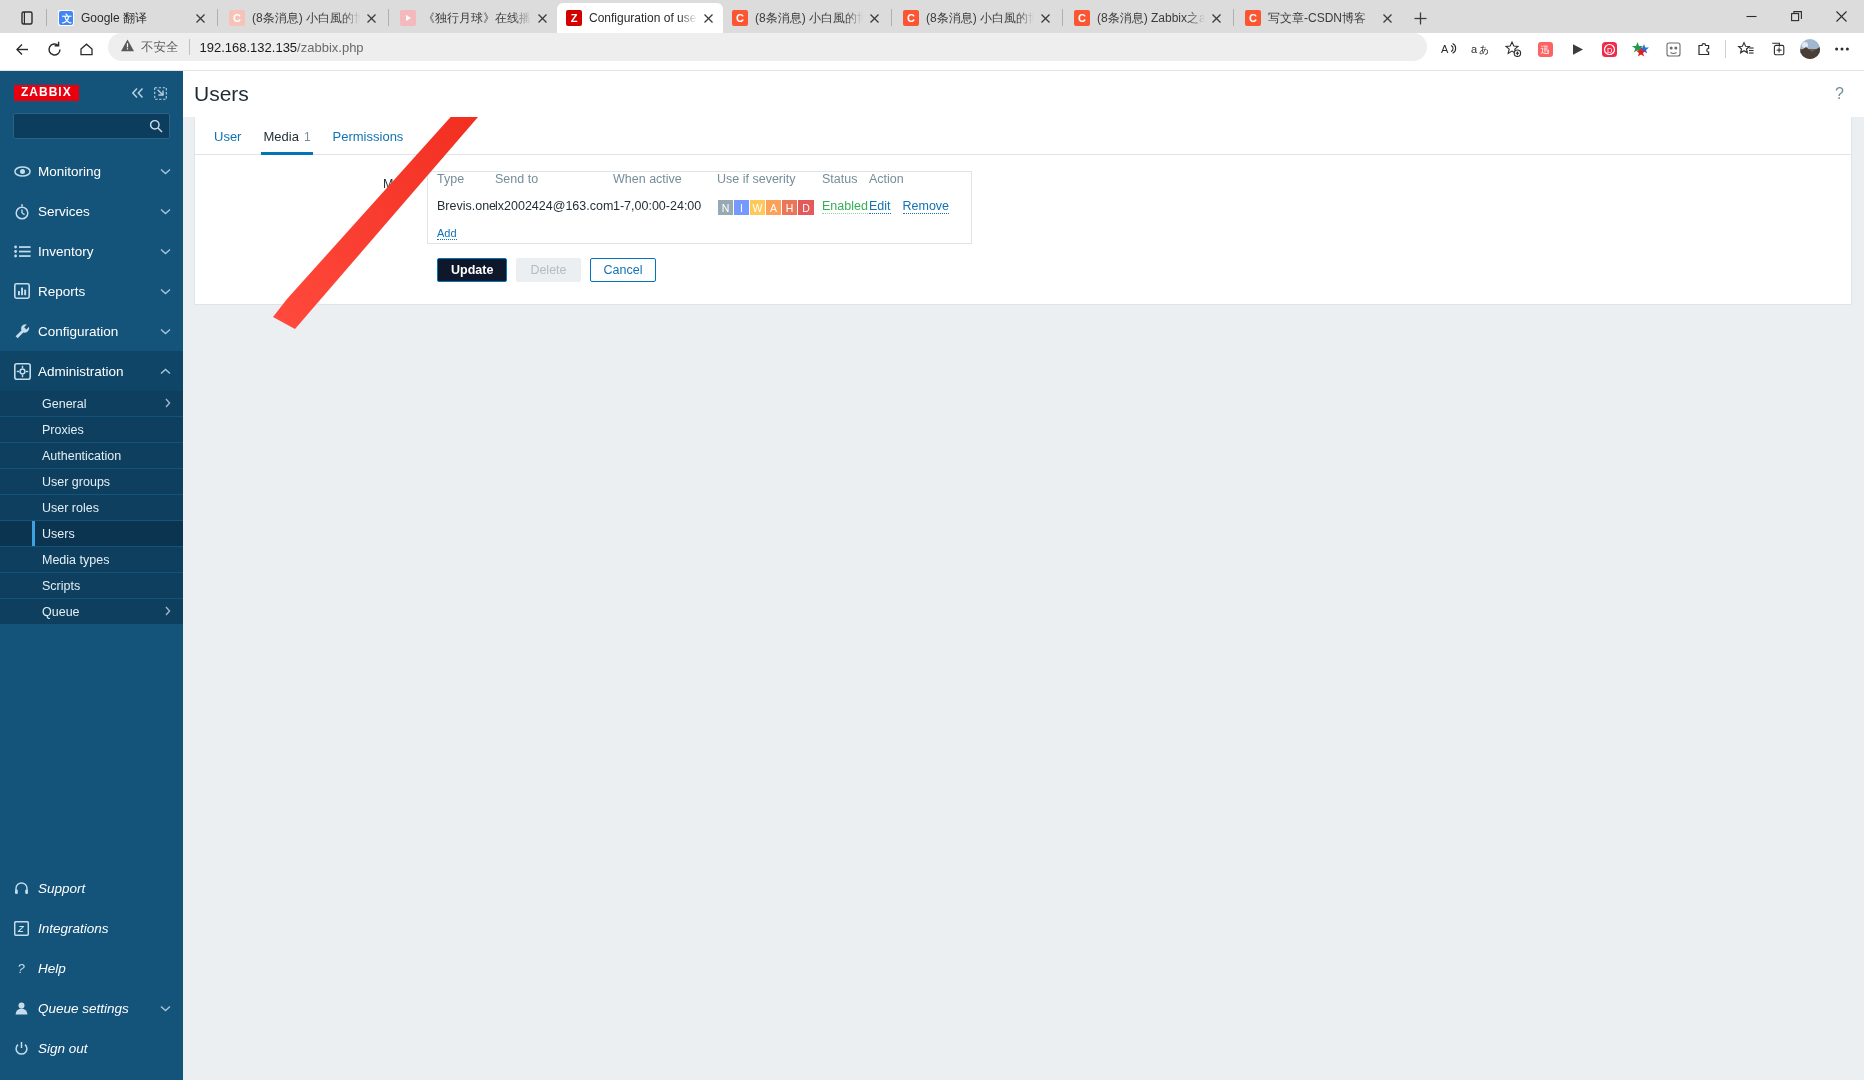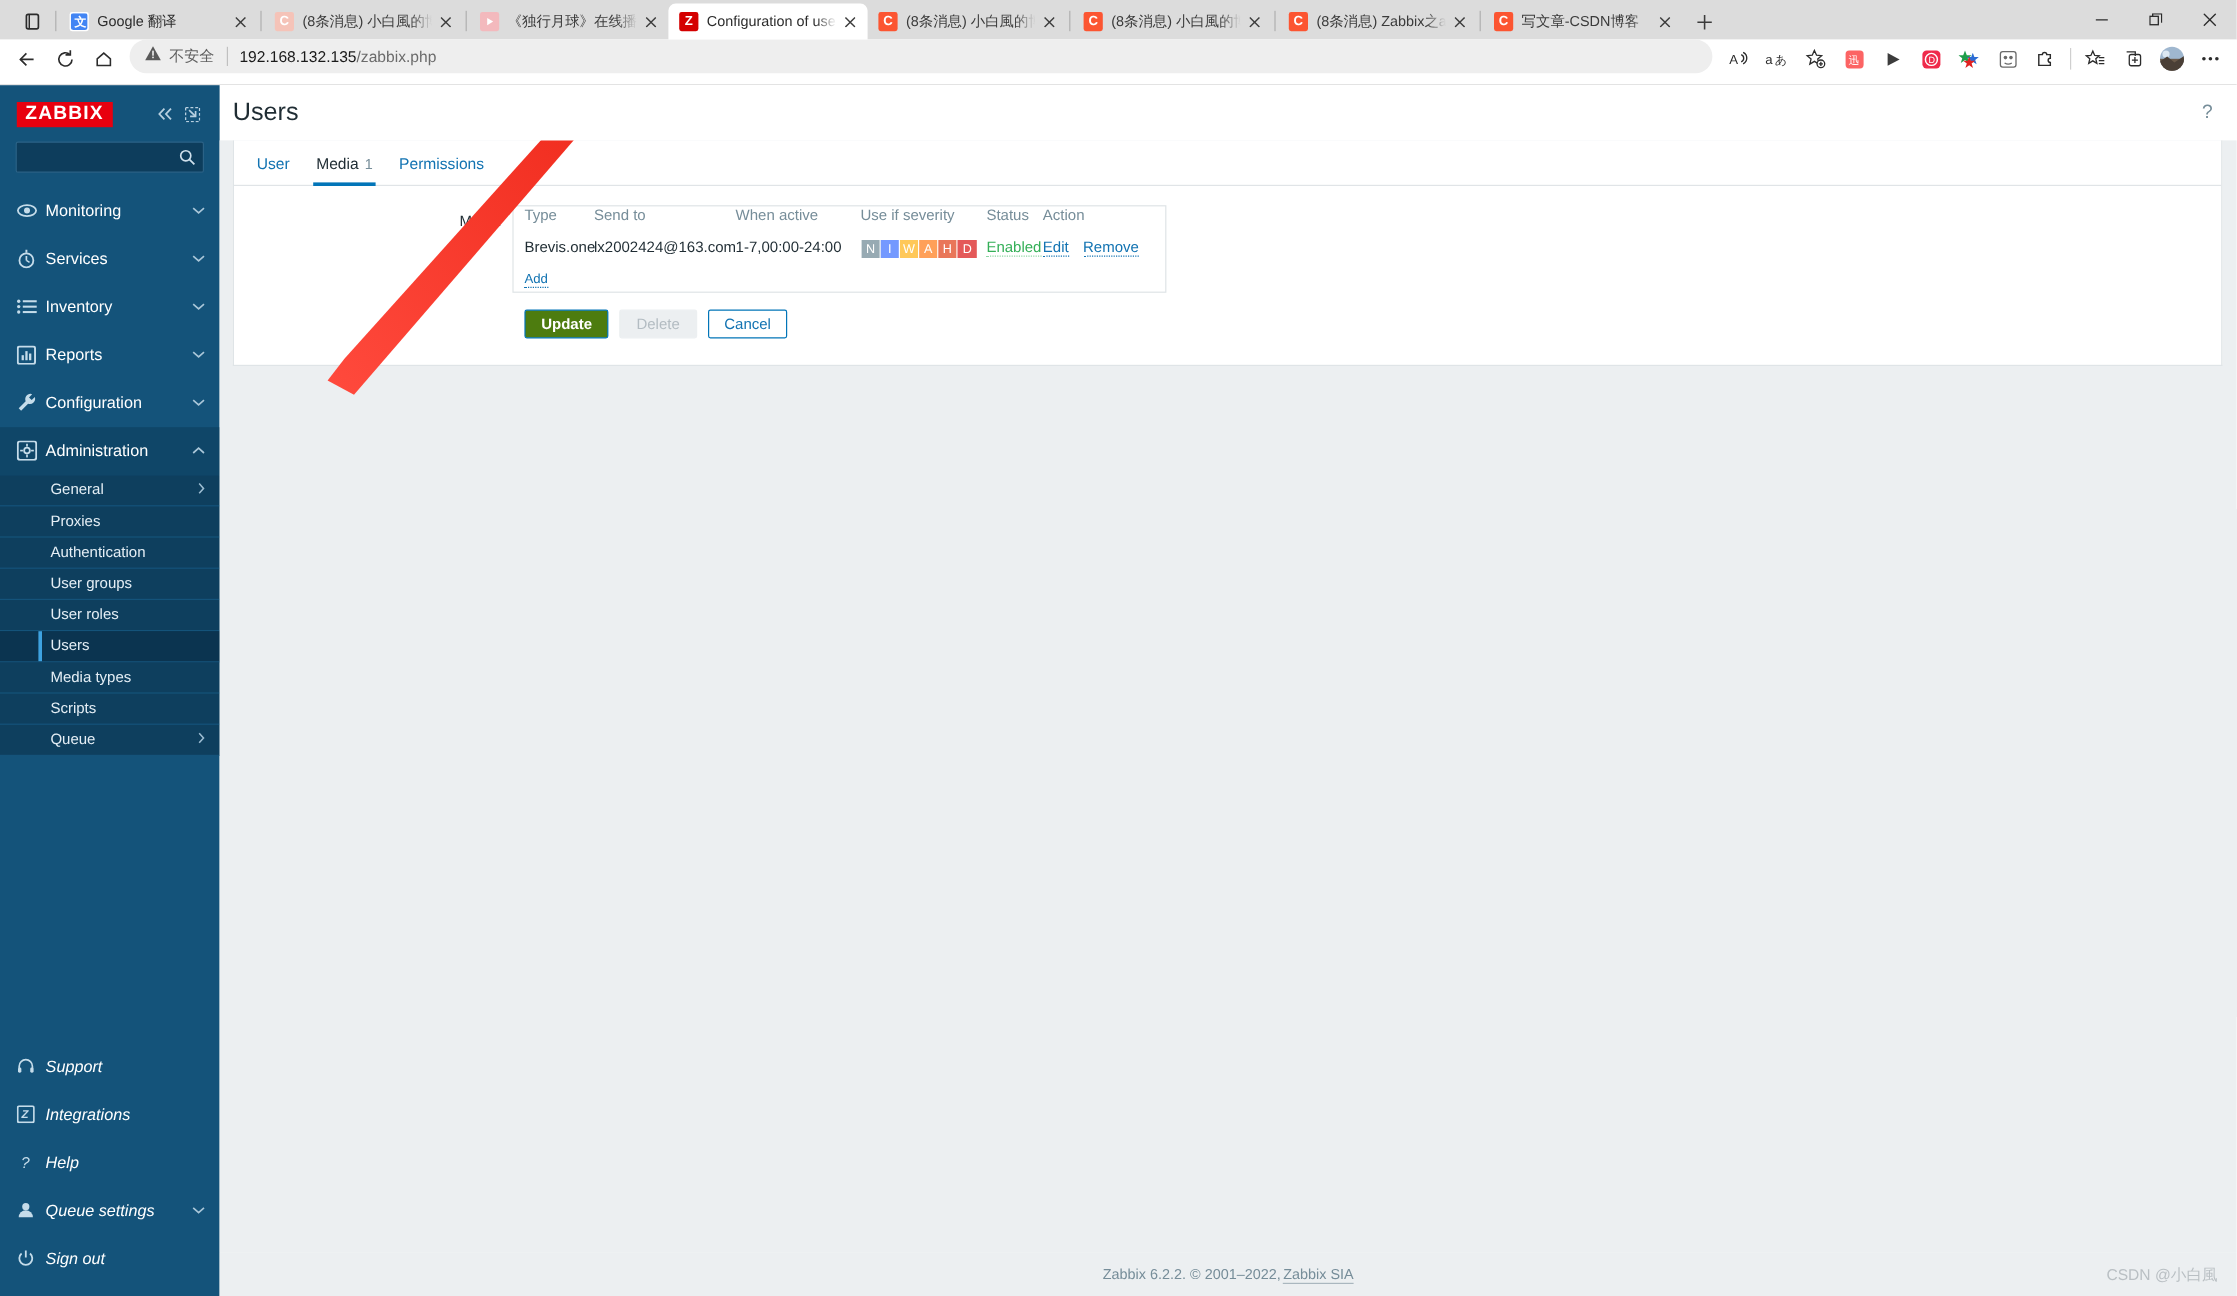--- a/index.html
+++ b/index.html
@@ -87,21 +87,21 @@
   
   .app { flex: 1 1 auto; display: flex; min-height: 0; background: #ffffff; }
 
   .sidebar {
     width: 183px; flex: 0 0 183px; background: #14537a;
     display: flex; flex-direction: column; position: relative;
     color: #d3e3ef;
   }
   .sb-head { padding: 14px 14px 0 14px; display: flex; align-items: center; }
   .zlogo {
-    background: #e8000f; color: #fff; font-weight: bold; font-size: 16px;
+    background: #e8000f; color: #fff; font-weight: bold; font-size: 12px;
     letter-spacing: 1px; padding: 1px 7px 2px 7px; line-height: 1.12;
     font-family: "Liberation Sans", sans-serif;
   }
   .sb-head-btns { margin-left: auto; display: flex; align-items: center; gap: 9px; padding-right: 2px; }
   .sb-icn { color: #b8d0e0; display: flex; align-items: center; }
 
   .sb-search {
     margin: 12px 13px 0 13px; height: 26px; background: #0d3d5c;
     border: 1px solid #2b6286; border-radius: 2px; display: flex;
     align-items: center; padding: 0 6px;
@@ -199,21 +199,21 @@
   .link { color: #1273b2; border-bottom: 1px dotted #1273b2; cursor: pointer; }
   .link-green { color: #59db8f; color: #34af57; border-bottom: 1px dotted #8fd6a4; margin-top: 29px; }
   .mt-add { padding: 3px 0 4px 9px; font-size: 11px; }
 
   .btn-row { display: flex; gap: 9px; padding-left: 242px; padding-top: 14px; }
   .btn {
     height: 24px; min-width: 56px; padding: 0 13px; font-size: 12.5px;
     border-radius: 2px; display: flex; align-items: center; justify-content: center;
     border: 1px solid transparent;
   }
-  .btn-primary { background: #4d7c0f; color: #ffffff; border-color: #0275b8; font-weight: bold; }
+  .btn-primary { background: #0f172a; color: #ffffff; border-color: #0275b8; font-weight: bold; }
   .btn-disabled { background: #eceff1; color: #b3bcc2; border-color: #eceff1; }
   .btn-ghost { background: #ffffff; color: #1273b2; border-color: #0275b8; }
 
   .footer {
     height: 36px; flex: 0 0 36px; display: flex; align-items: center;
     justify-content: center; background: #eceff1; font-size: 12px; color: #768d99;
     position: relative;
   }
   .footer .flink { color: #768d99; border-bottom: 1px solid #aab7bf; margin-left: 2px; }
   .watermark {
@@ -814,20 +814,15 @@
             <linearGradient id="agrad" x1="0" y1="1" x2="1" y2="0">
               <stop offset="0%" stop-color="#ff4a3d"></stop>
               <stop offset="100%" stop-color="#f02b1d"></stop>
             </linearGradient>
           </defs>
           <polygon points="98,422 112,404 308,186 322,200 120,434" fill="url(#agrad)" transform="translate(-8,-222)"></polygon>
           <polygon points="300,178 330,170 318,200" fill="#f02b1d" transform="translate(-8,-222)"></polygon>
         </svg>
       </div>
 
-      <div class="footer">
-        <span>Zabbix 6.2.2. © 2001–2022,</span>
-        <span class="flink">Zabbix SIA</span>
-        <span class="watermark">CSDN @小白風</span>
-      </div>
     </div>
   </div>
 </div>
 
 </body></html>

